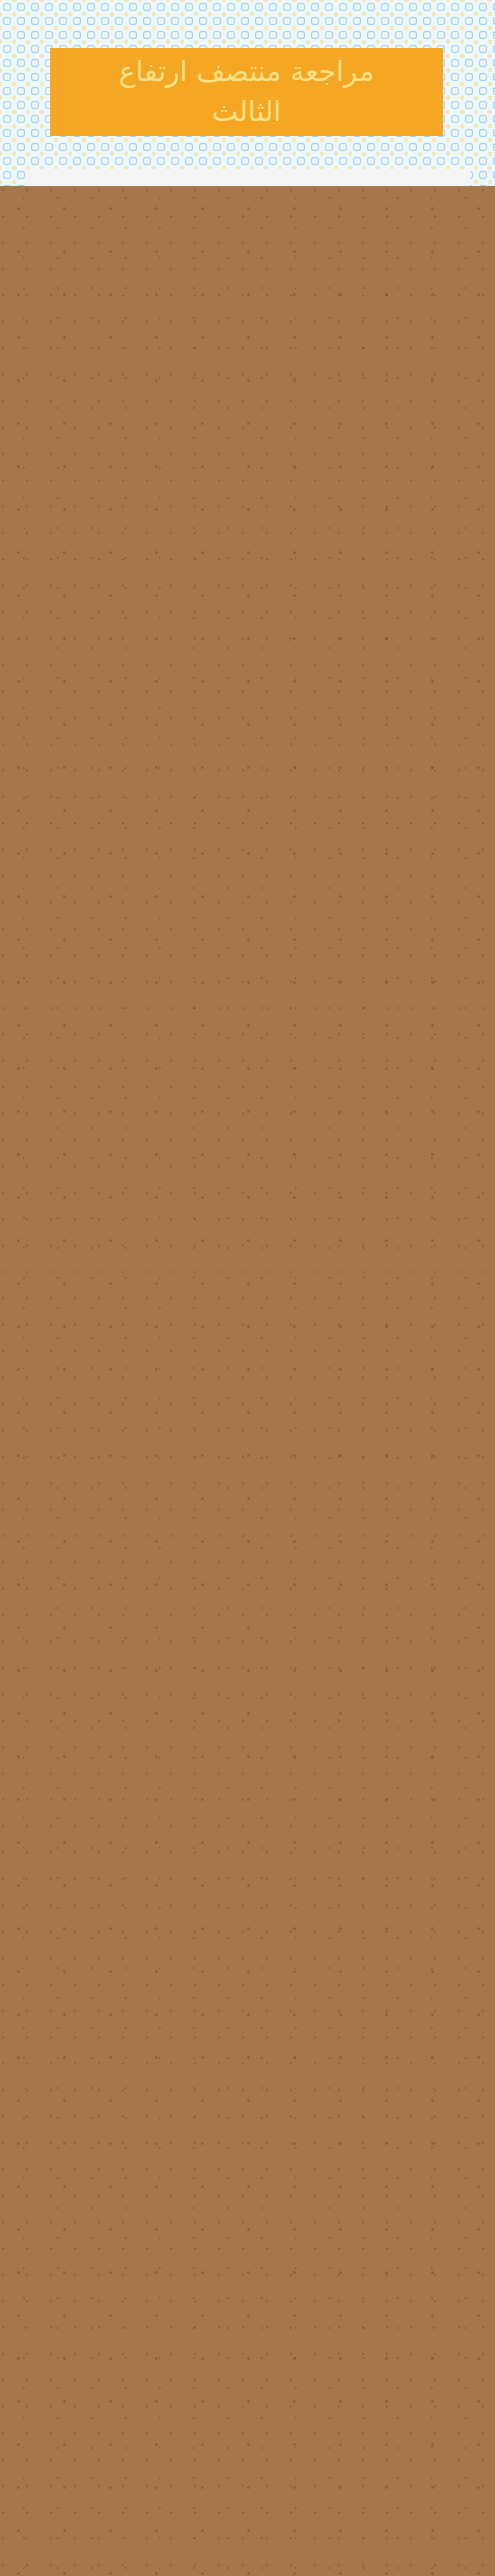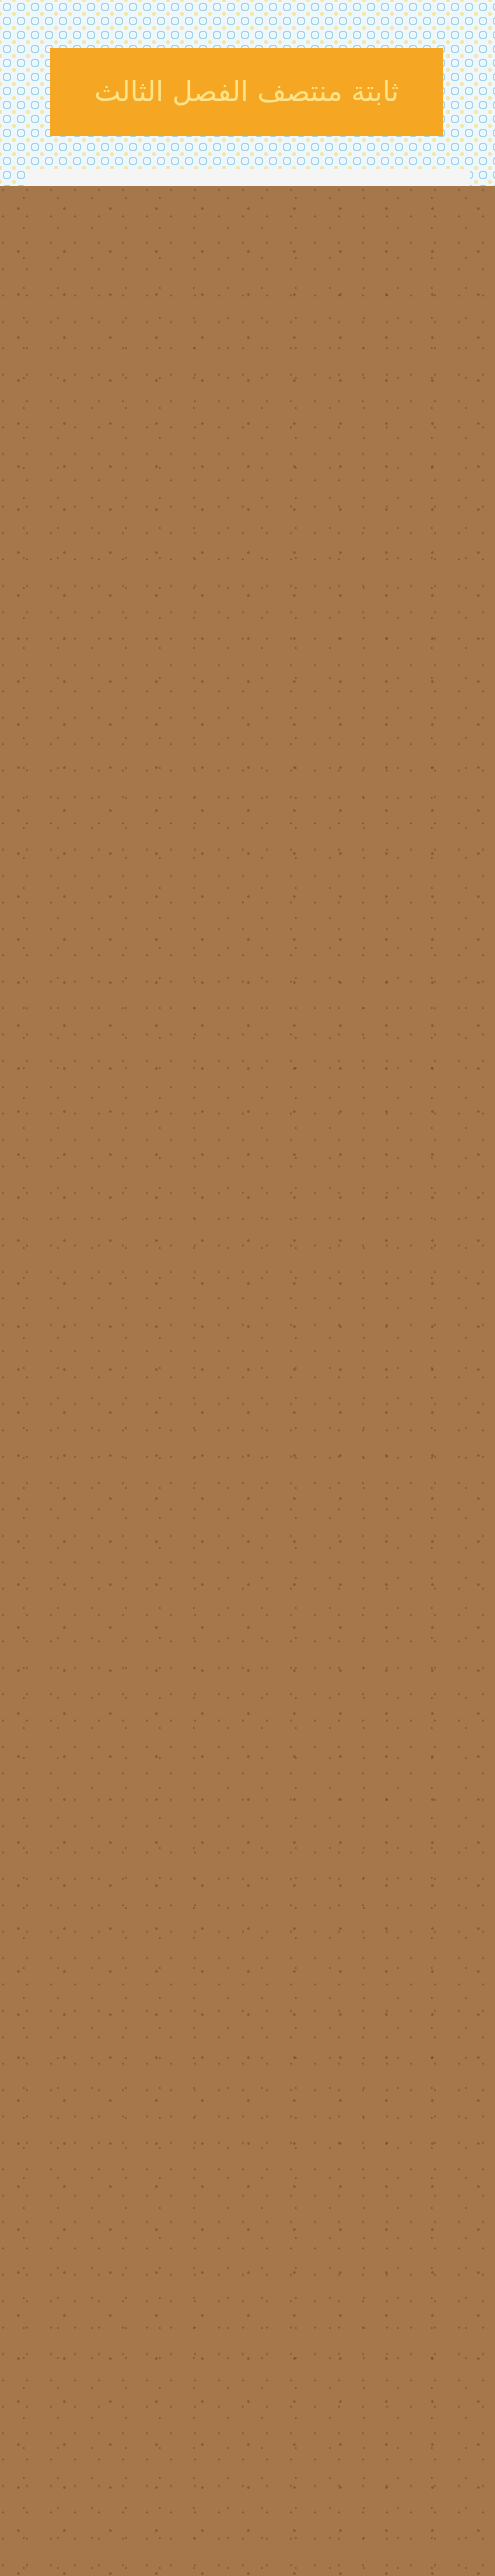--- a/index.html
+++ b/index.html
@@ -97,21 +97,21 @@
   .frac-box { background: #fff; position: absolute; display: flex; align-items: center; justify-content: center; gap: 17px; }
   .frac { display: flex; flex-direction: column; align-items: center; font-family: "DejaVu Sans Mono", monospace; font-size: 26px; line-height: 28px; color: #111; }
   .frac .bar { width: 31px; height: 1.9px; background: #111; margin: 5.2px 0; }
   .frac-sep { font-size: 17px; color: #111; font-family: "DejaVu Sans", sans-serif; margin-top: 6.4px; }
 </style>
 </head>
 <body>
 
 <div class="header">
   <div class="title-box">
-    <h1>ثابتة منتصف الفصل الثالث</h1>
+    <h1>مراجعة منتصف ارتفاع الثالث</h1>
   </div>
 </div>
 
 <div class="card">
 
   <div class="question" style="top:18px;">
     <p class="q-title center">السؤال الأول</p>
     <div class="divider"></div>
     <div class="img-box" style="left:17px; top:37px; width:264px; height:164px;">
       <svg class="chart-svg" width="264" height="164" viewBox="0 0 410 255">

